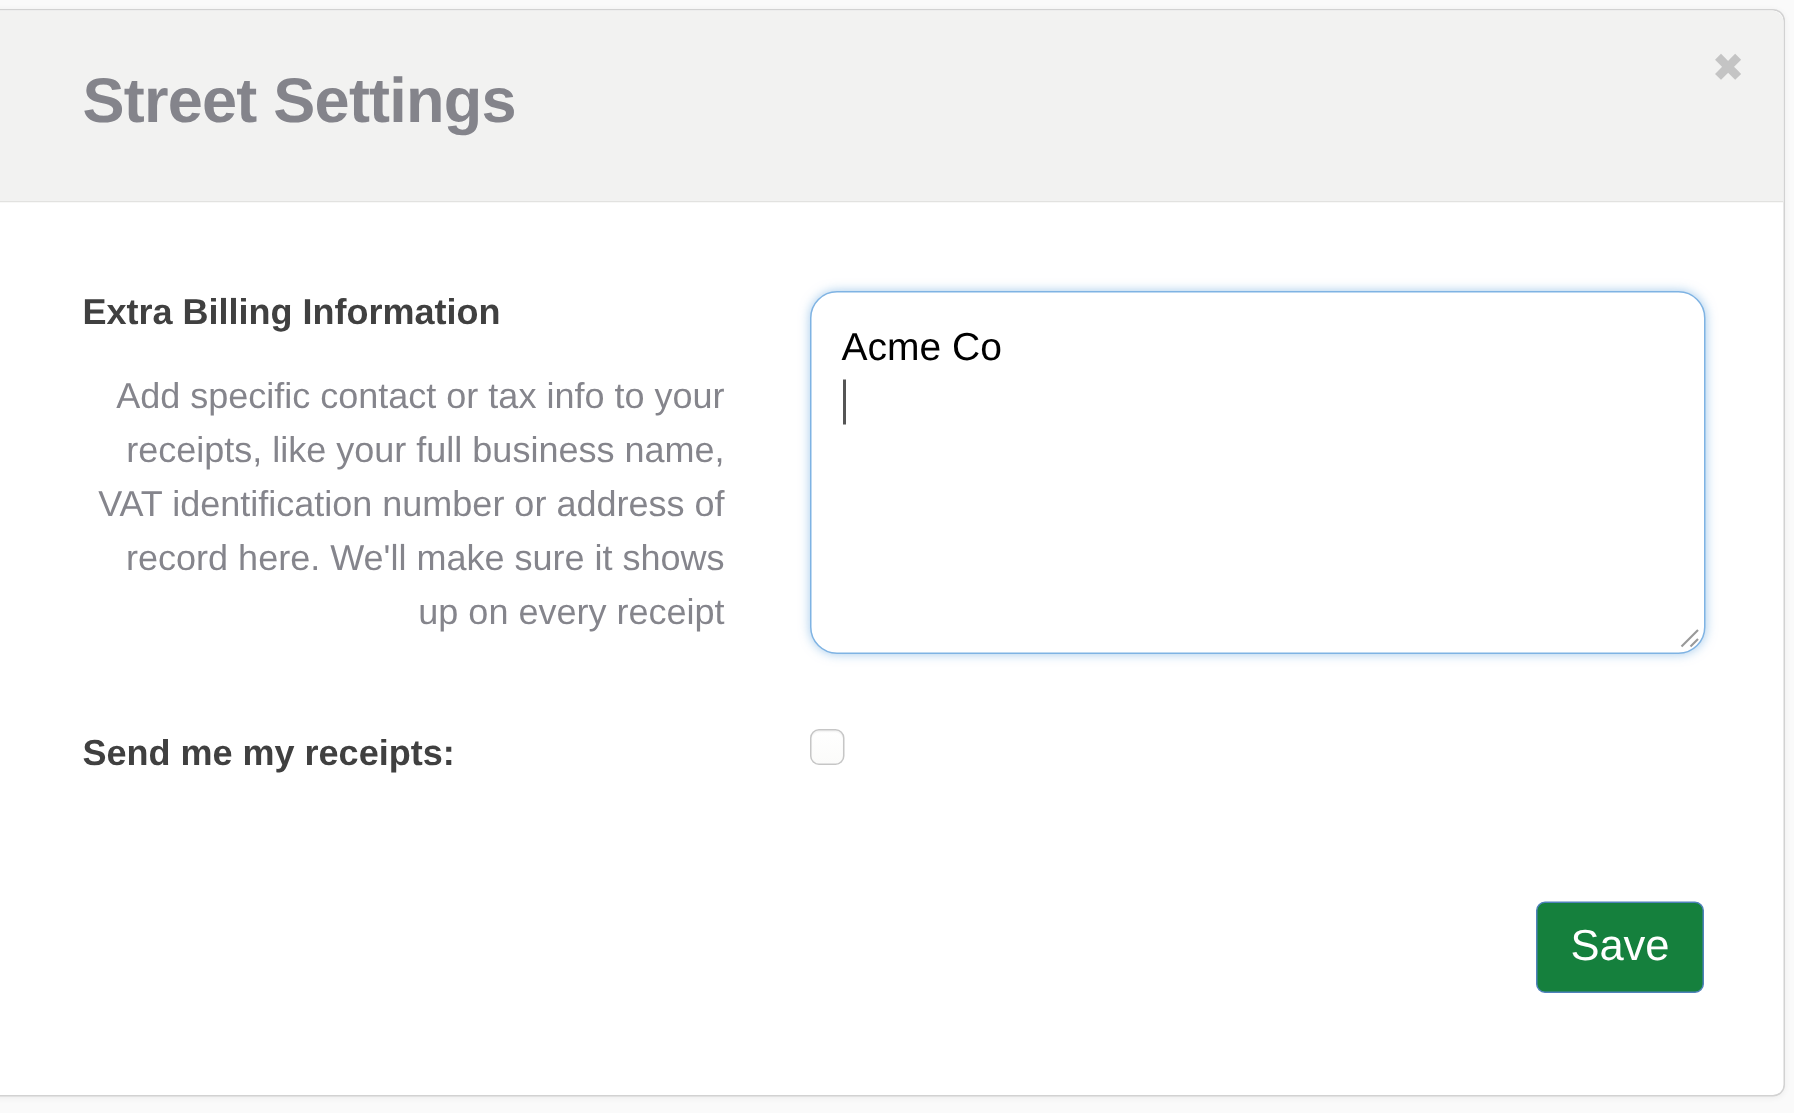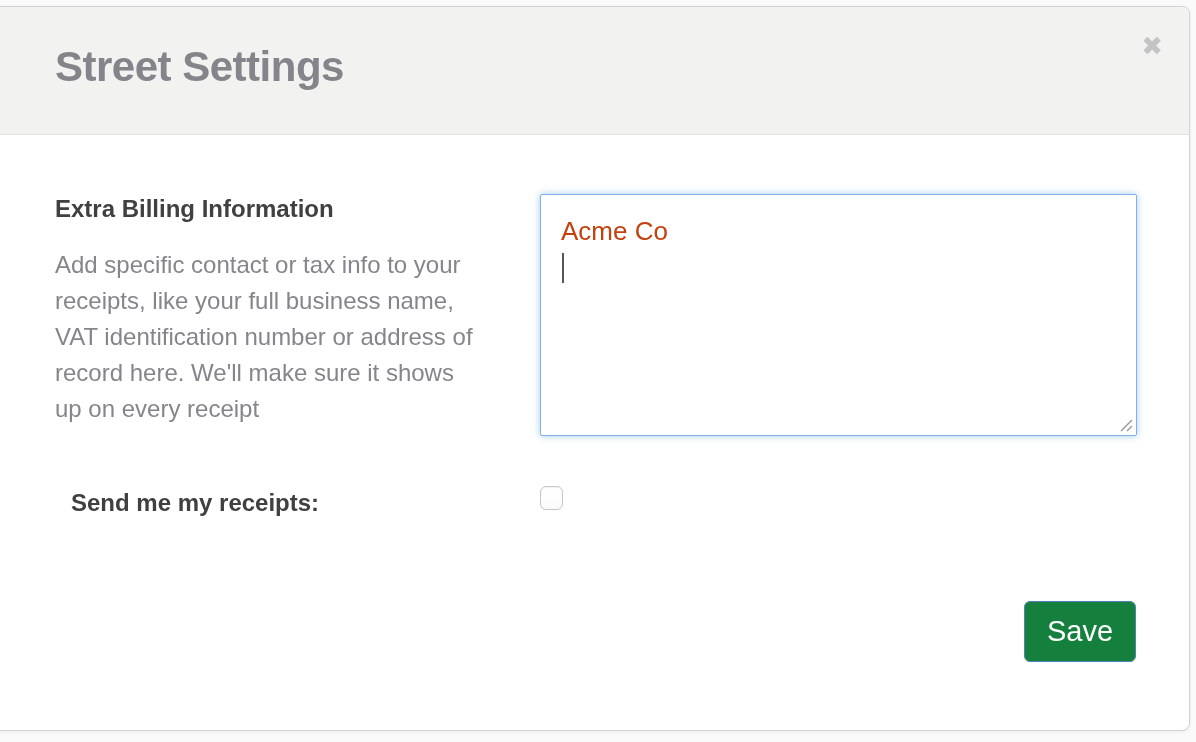--- a/index.html
+++ b/index.html
@@ -53,48 +53,49 @@
     color: #404040;
   }
   .billing-label { left: 68px; top: 60px; }
   .billing-desc {
     position: absolute;
     left: 68px; top: 112px;
     width: 428px;
     font-size: 24px;
     line-height: 36px;
     color: #85858c;
+    text-align: right;
   }
   .textarea {
     position: absolute;
     left: 553px; top: 59px;
     width: 597px; height: 242px;
     background: #ffffff;
     border: 1px solid #7fb3e3;
-    border-radius: 2px;
+    border-radius: 18px;
     box-shadow: 0 0 7px rgba(126,179,227,0.7);
     padding: 17px 20px;
     font-size: 26px;
     line-height: 38px;
-    color: #c2410c;
+    color: #000000;
     cursor: text;
   }
   .text-caret {
     display: inline-block;
     width: 2px; height: 30px;
     background: #555555;
     vertical-align: -5px;
     margin-left: 1px;
   }
   .resize-handle {
     position: absolute;
     right: 3px; bottom: 3px;
     width: 15px; height: 15px;
   }
-  .receipts-label { left: 84px; top: 354px; text-align: right; }
+  .receipts-label { left: 68px; top: 354px; text-align: right; }
   .checkbox {
     position: absolute;
     left: 553px; top: 351px;
     width: 23px; height: 24px;
     background: linear-gradient(#ffffff, #fbfbfa);
     border: 1px solid #c6c6c6;
     border-radius: 6px;
     box-shadow: inset 0 1px 1px rgba(0,0,0,0.05);
     cursor: pointer;
   }

